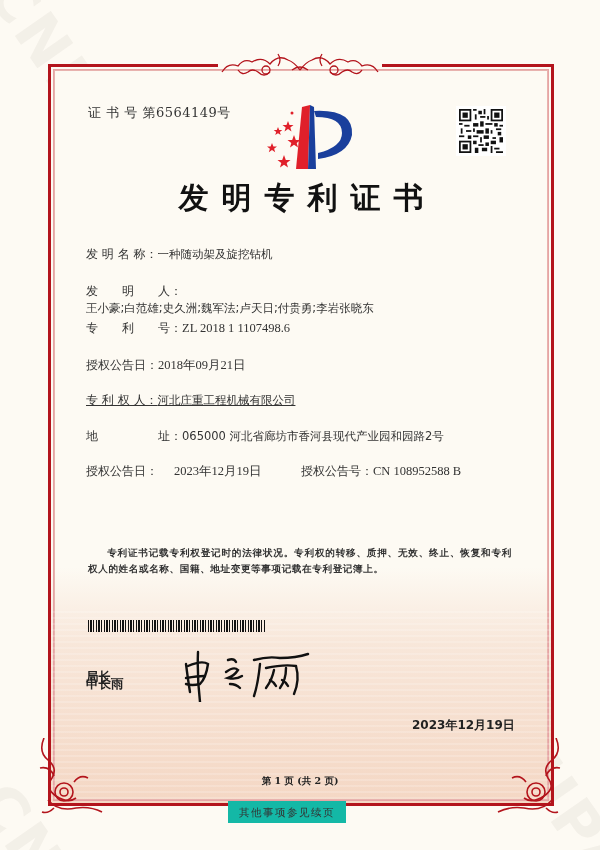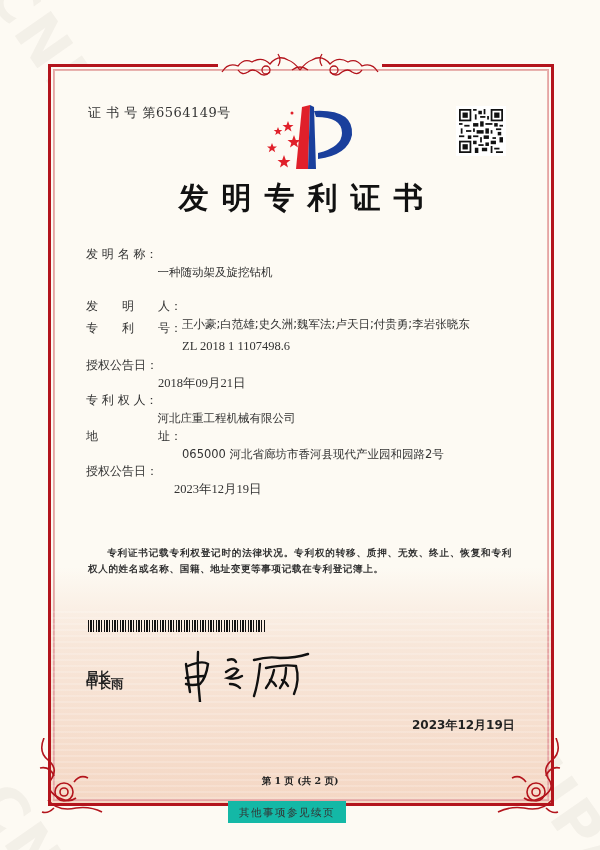--- a/index.html
+++ b/index.html
@@ -73,21 +73,21 @@
     letter-spacing: 13px; color: #111;
     padding-left: 15px;
   }
 
   .field {
     position: absolute; left: 86px;
     font-size: 12px; color: #333; line-height: 17px;
     display: flex;
   }
   .field .label { white-space: pre; }
-  .field .value { font-family: "DejaVu Sans", sans-serif; font-size: 11.5px; margin-top: 18px; }
+  .field .value { font-family: "DejaVu Sans", sans-serif; font-size: 11.5px; }
   .field .value.serif { font-family: "Liberation Serif", serif; font-size: 12.5px; }
   .field.two-line .value { width: 290px; }
 
   .body-text {
     position: absolute; left: 88px; width: 424px;
     font-size: 9.6px; line-height: 16px; color: #333;
     font-weight: bold; letter-spacing: 0.6px;
     text-align: justify;
   }
   .body-text p { text-indent: 2em; }
@@ -247,50 +247,54 @@
     </g>
   </svg>
 
   <div class="title">发明专利证书</div>
 
   <div class="field" style="top:246px;">
     <span class="label">发 明 名 称：</span>
     <span class="value">一种随动架及旋挖钻机</span>
   </div>
 
-  <div class="field two-line" style="top:298px;">
+  <div class="field two-line" style="top:283px;flex-direction:column;">
     <span class="label">发　　明　　人：</span>
     <span class="value">王小豪;白范雄;史久洲;魏军法;卢天日;付贵勇;李岩张晓东</span>
   </div>
 
   <div class="field" style="top:320px;">
     <span class="label">专　　利　　号：</span>
     <span class="value serif">ZL 2018 1 1107498.6</span>
   </div>
 
   <div class="field" style="top:357px;">
     <span class="label">授权公告日：</span>
     <span class="value serif">2018年09月21日</span>
   </div>
 
-  <div class="field" style="top:392px;">
+  <div class="field" style="top:392px;text-decoration:underline;">
     <span class="label">专 利 权 人：</span>
     <span class="value">河北庄重工程机械有限公司</span>
   </div>
 
   <div class="field" style="top:428px;">
     <span class="label">地　　　　　址：</span>
     <span class="value">065000 河北省廊坊市香河县现代产业园和园路2号</span>
   </div>
 
   <div class="field" style="top:463px;gap:16px;">
     <span class="label">授权公告日：</span>
     <span class="value serif">2023年12月19日</span>
   </div>
 
+  <div class="field" style="top:463px; left:301px;">
+    <span class="label">授权公告号：</span>
+    <span class="value serif">CN 108952588 B</span>
+  </div>
 
   <div class="body-text" style="top:545px;">
     <p>专利证书记载专利权登记时的法律状况。专利权的转移、质押、无效、终止、恢复和专利权人的姓名或名称、国籍、地址变更等事项记载在专利登记簿上。</p>
   </div>
 
   <div class="barcode"></div>
 
   <div class="chief-title">局长</div>
   <div class="chief-name">申长雨</div>
 

